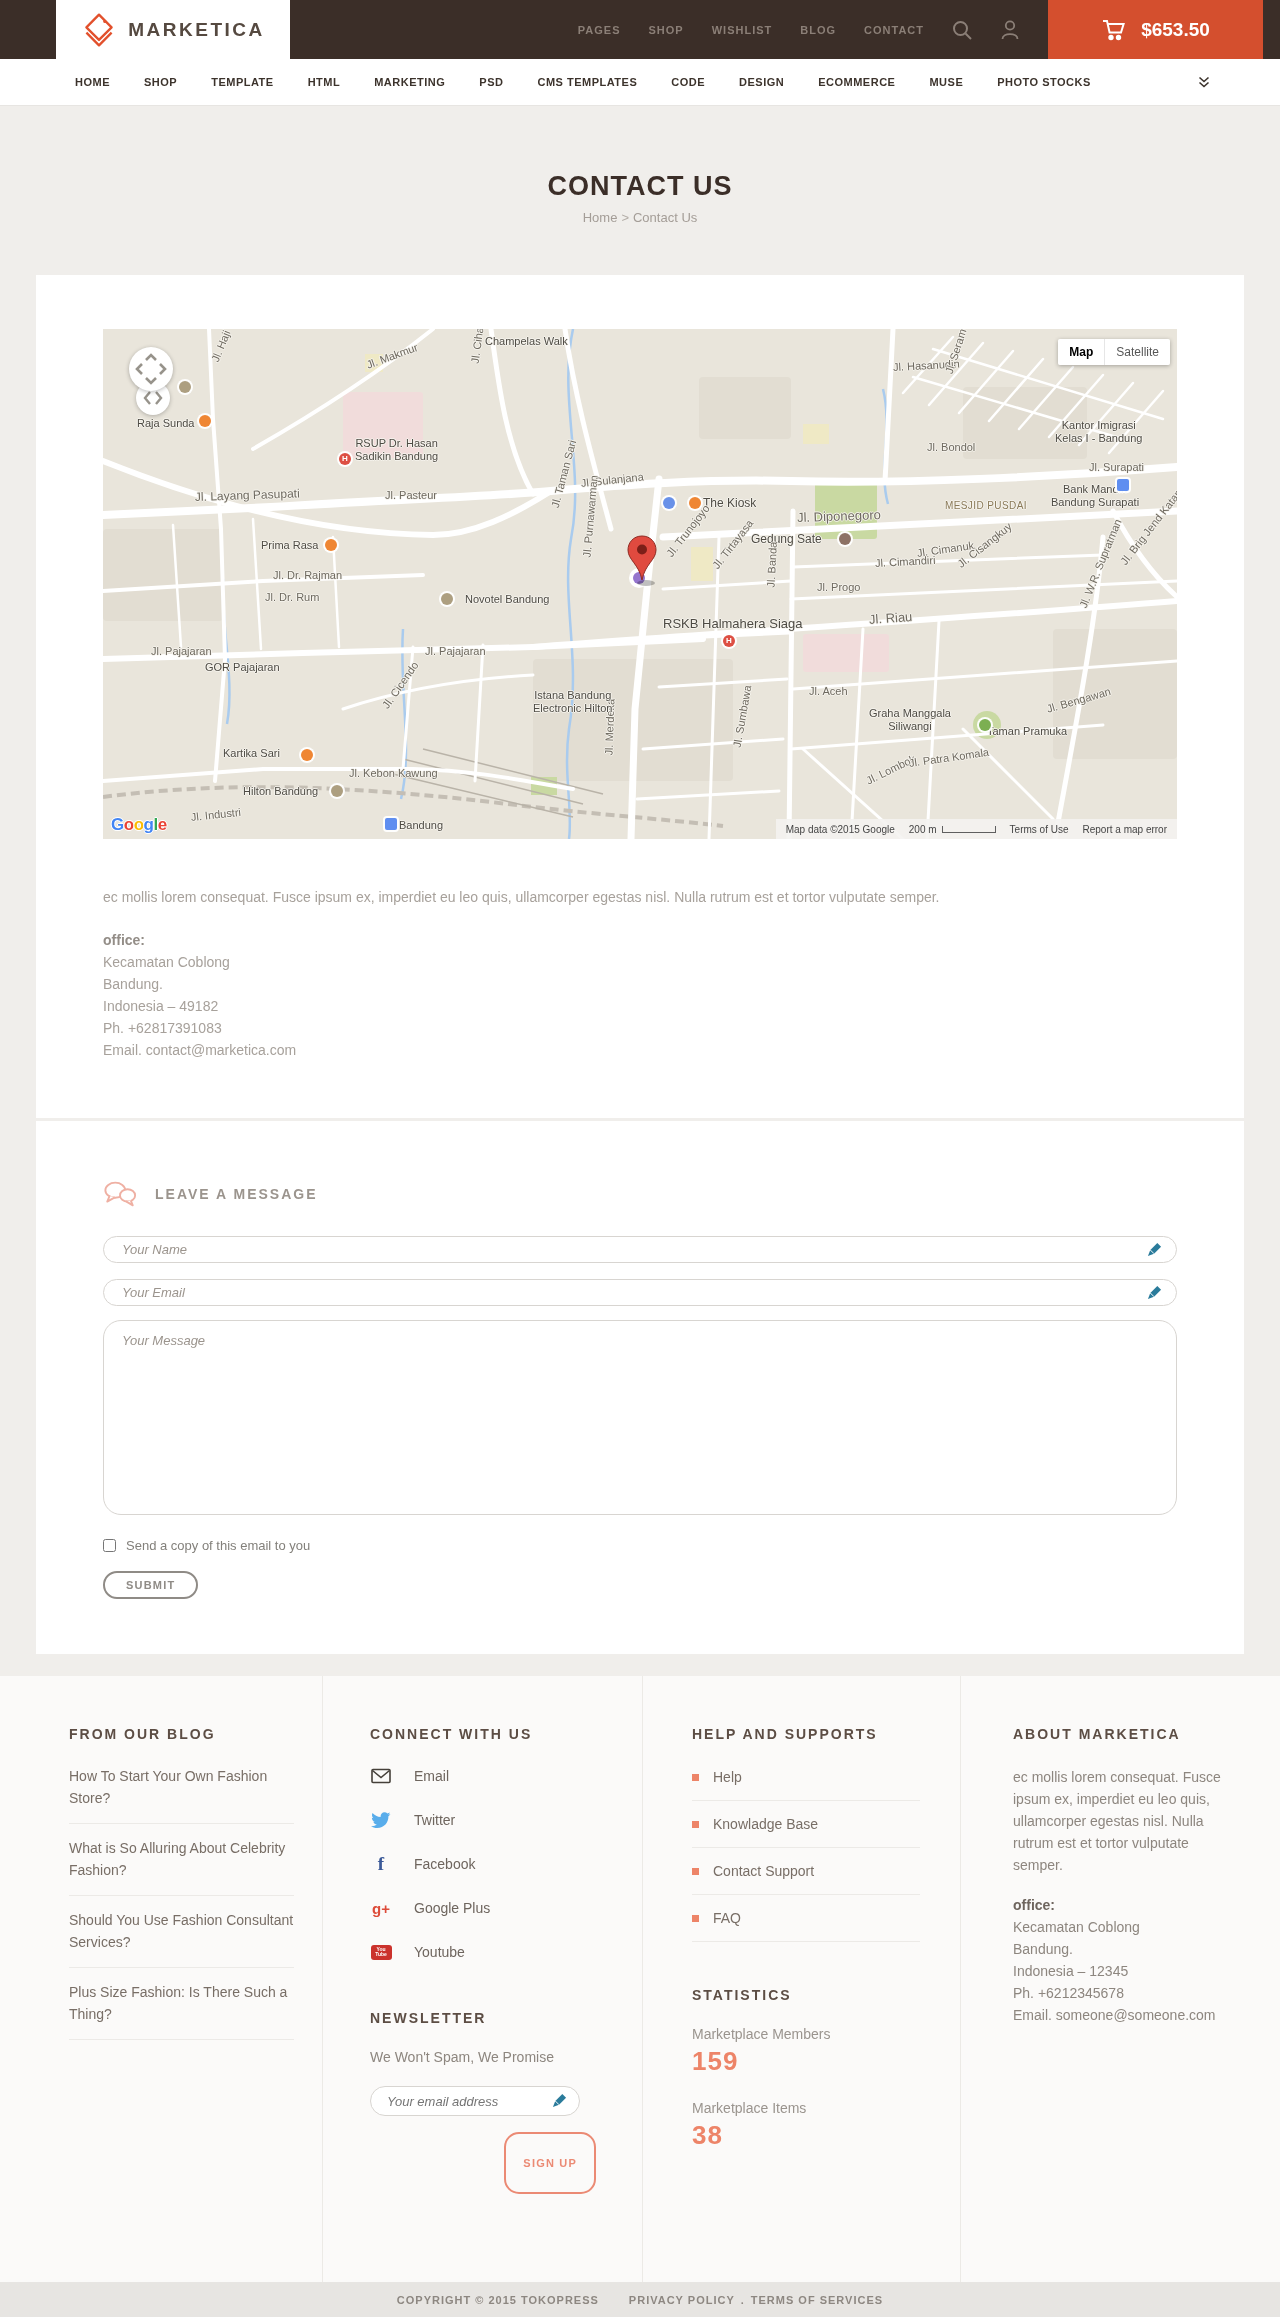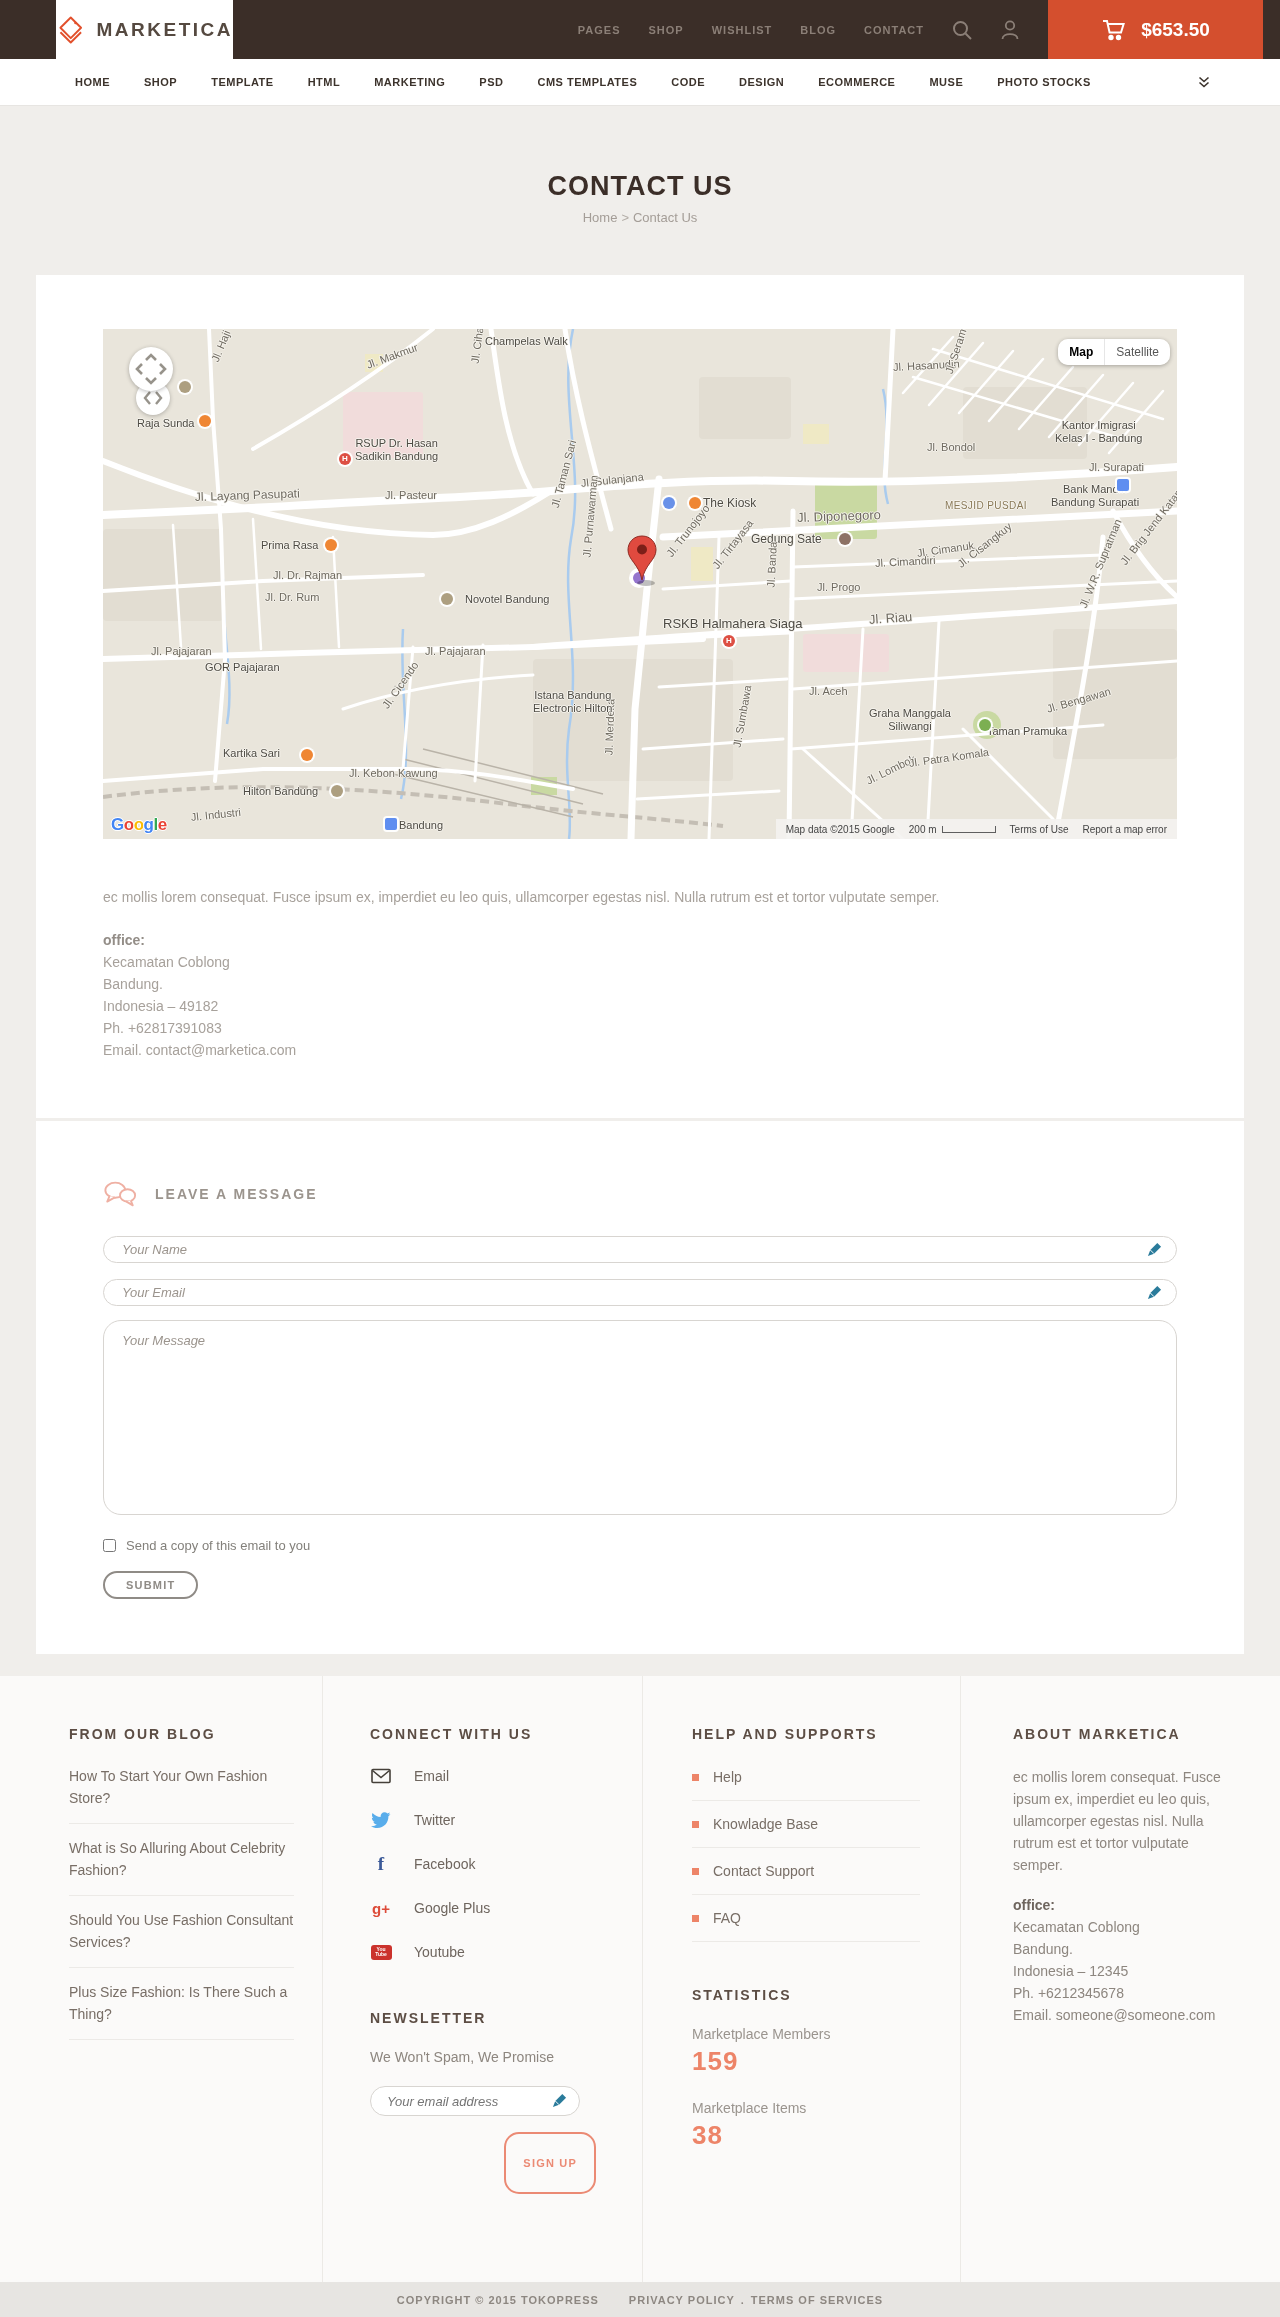--- a/index.html
+++ b/index.html
@@ -6,21 +6,21 @@
   html,body { margin:0; padding:0; }
   body {
     width:1280px; height:2317px; overflow:hidden;
     background:#f0eeeb;
     font-family:"Liberation Sans", sans-serif;
     position:relative;
   }
 
   
   .header { height:59px; background:#3b2e28; position:relative; display:flex; align-items:center; padding-right:17px; }
-  .logo-box { position:absolute; left:56px; top:0; width:177px; height:59px; background:#fff;
+  .logo-box { position:absolute; left:56px; top:0; width:234px; height:59px; background:#fff;
               display:flex; align-items:center; justify-content:center; gap:11px; }
   .logo-text { font-size:19px; font-weight:bold; letter-spacing:2.5px; color:#554940; }
   .hdr-right { margin-left:auto; display:flex; align-items:center; }
   .hdr-link { font-size:11px; font-weight:bold; letter-spacing:1px; color:#8b7f77; padding:0 14px; cursor:pointer; }
   .hdr-ico { margin:0 13px; display:flex; align-items:center; cursor:pointer; }
   .cart { width:215px; height:59px; margin-left:14px; background:#d44f2e; color:#fff;
           display:flex; align-items:center; justify-content:center; gap:14px;
           font-size:19px; font-weight:bold; cursor:pointer; }
 
   
@@ -60,21 +60,21 @@
   .mpoi.shopping{background:#6991e8}
   .mpoi.lodging{background:#ad9f80}
   .mpoi.museum{background:#8d7265}
   .mpoi.shopping2{background:#9575cd;box-shadow:0 0 0 4px #fff,0 1px 3px rgba(0,0,0,.3)}
 
   .pan-big { position:absolute; left:26px; top:18px; width:44px; height:44px; border-radius:50%;
              background:#fff; box-shadow:0 1px 4px rgba(0,0,0,.28); z-index:6; cursor:pointer; }
   .pan-small { position:absolute; left:33px; top:52px; width:34px; height:34px; border-radius:50%;
                background:#fff; box-shadow:0 1px 4px rgba(0,0,0,.25); z-index:5; cursor:pointer; }
   .map-type { position:absolute; top:10px; right:7px; display:flex; z-index:6;
-              box-shadow:0 1px 4px rgba(0,0,0,.3); border-radius:10px; overflow:hidden;text-align:center; }
+              box-shadow:0 1px 4px rgba(0,0,0,.3); border-radius:2px; overflow:hidden;text-align:center; }
   .map-type .mt-btn { background:#fff; font-size:12px; padding:6px 11px; cursor:pointer; }
   .map-type .mt-map { font-weight:bold; color:#000; }
   .map-type .mt-sat { color:#565656; border-left:1px solid #e6e6e6; }
   .map-pin { position:absolute; left:522px; top:205px; z-index:5; }
   .google-logo { position:absolute; left:8px; bottom:4px; font-size:17px; font-weight:bold; letter-spacing:-.5px;
                  text-shadow:0 1px 0 #fff,0 -1px 0 #fff,1px 0 0 #fff,-1px 0 0 #fff; z-index:6; }
   .attr { position:absolute; right:0; bottom:0; height:20px; display:flex; align-items:center; gap:14px;
           background:rgba(244,243,240,.88); padding:0 10px; font-size:10px; color:#454545; z-index:6; }
   .attr .lnk { cursor:pointer; }
   .scalebox { display:flex; align-items:center; gap:5px; }

